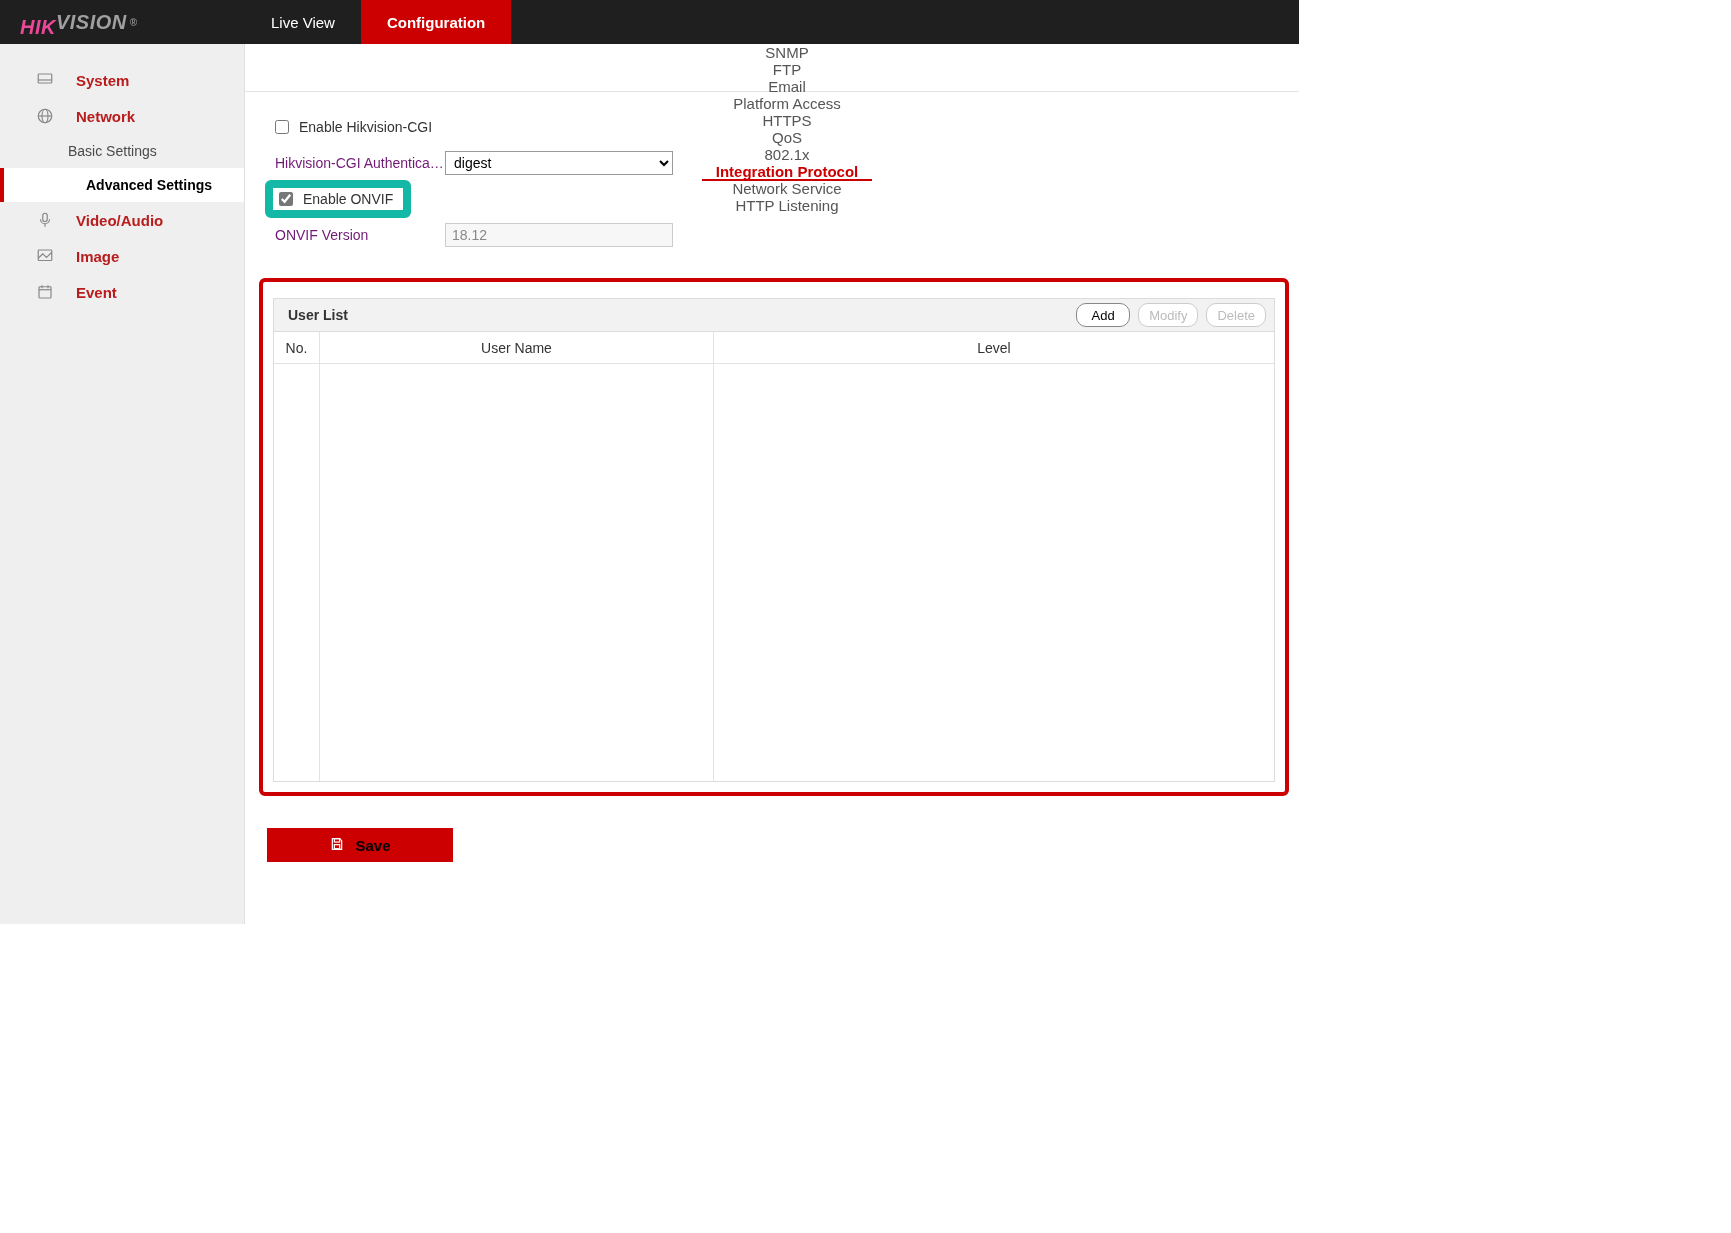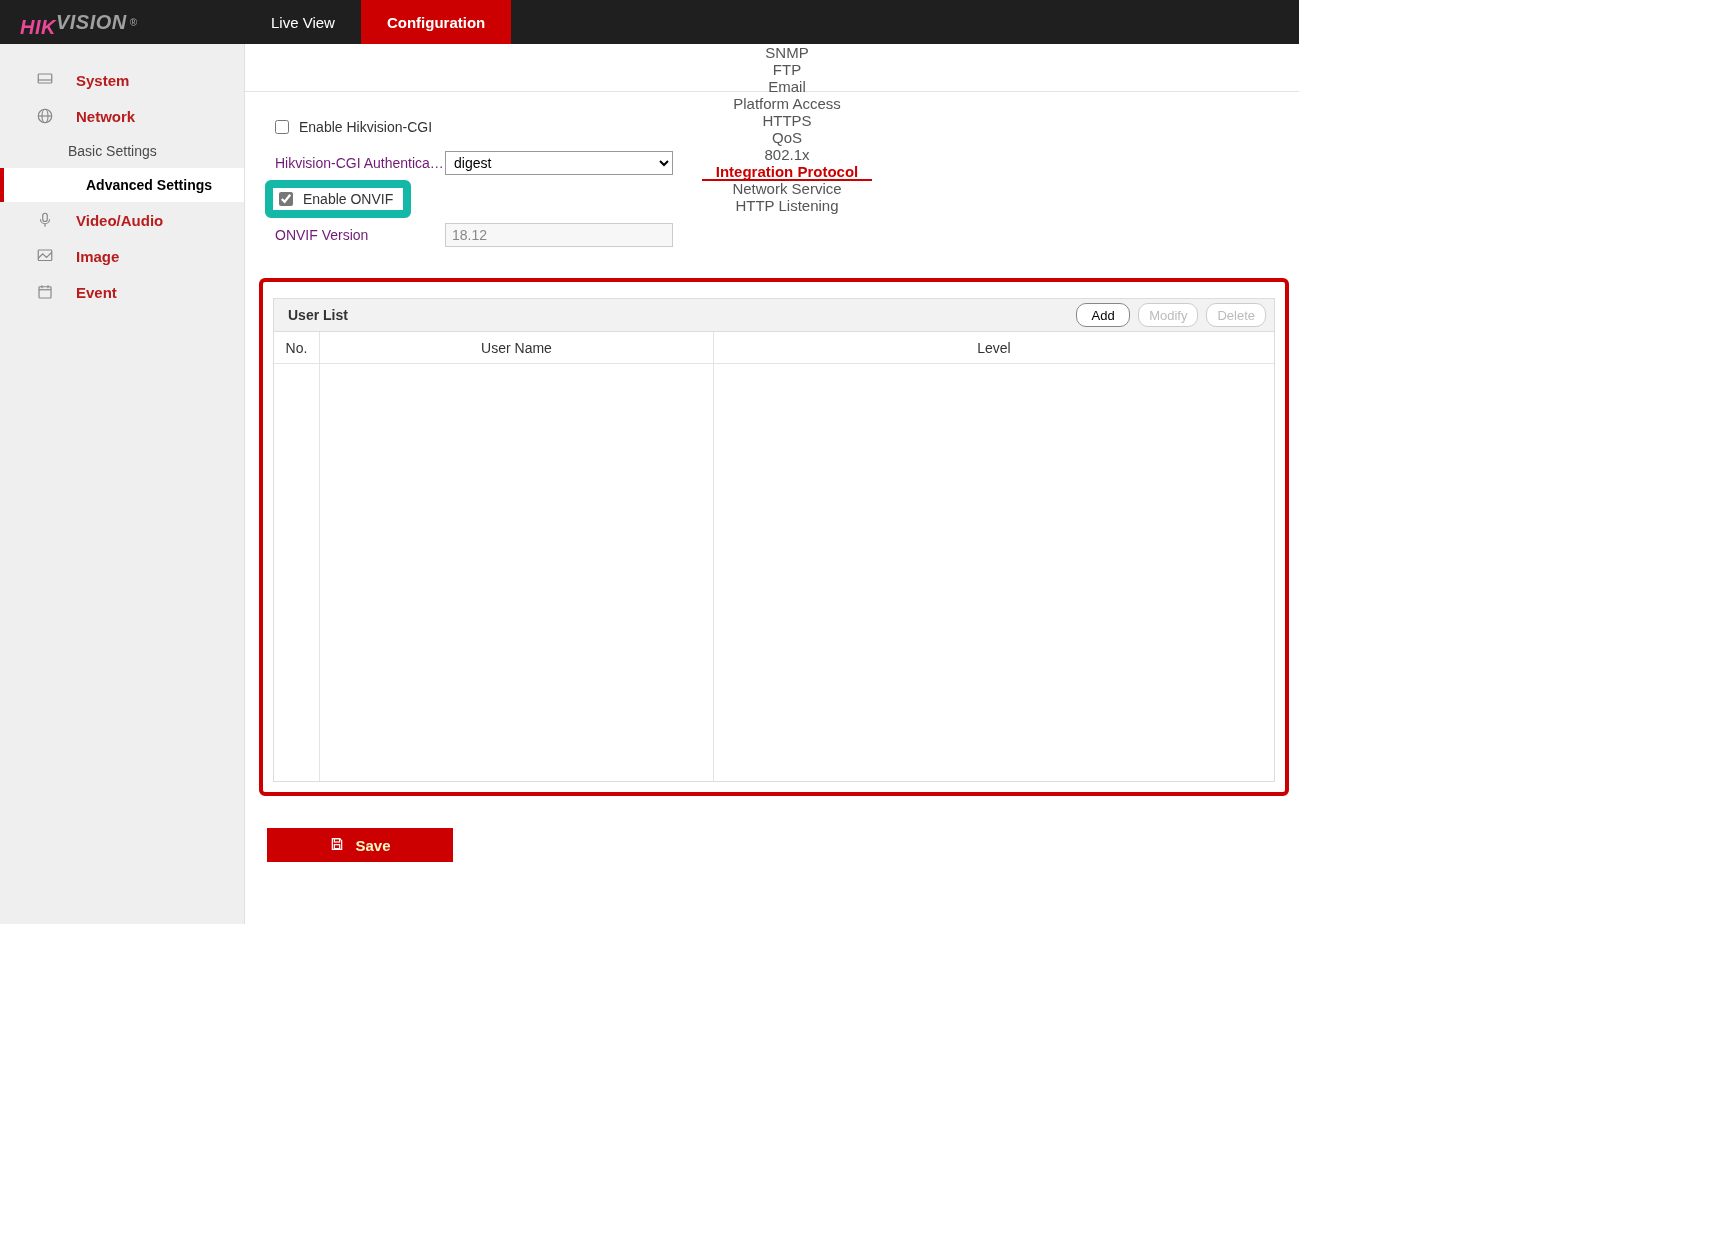--- a/index.html
+++ b/index.html
@@ -234,21 +234,21 @@
   .ul-col.level { flex: 1; }
   .ul-body { flex: 1; display: flex; }
   .ul-body .ul-col { align-items: stretch; }
 
   
   .save-btn {
     margin: 22px 0 0 22px;
     width: 186px;
     height: 34px;
     background: #cc0000;
-    color: #fef9c3;
+    color: #000000;
     border: none;
     font-size: 15px;
     font-weight: bold;
     display: inline-flex;
     align-items: center;
     justify-content: center;
     gap: 10px;
     cursor: pointer;
   }
   .save-btn svg { width: 16px; height: 16px; stroke: #fff; fill: none; stroke-width: 1.8; }

